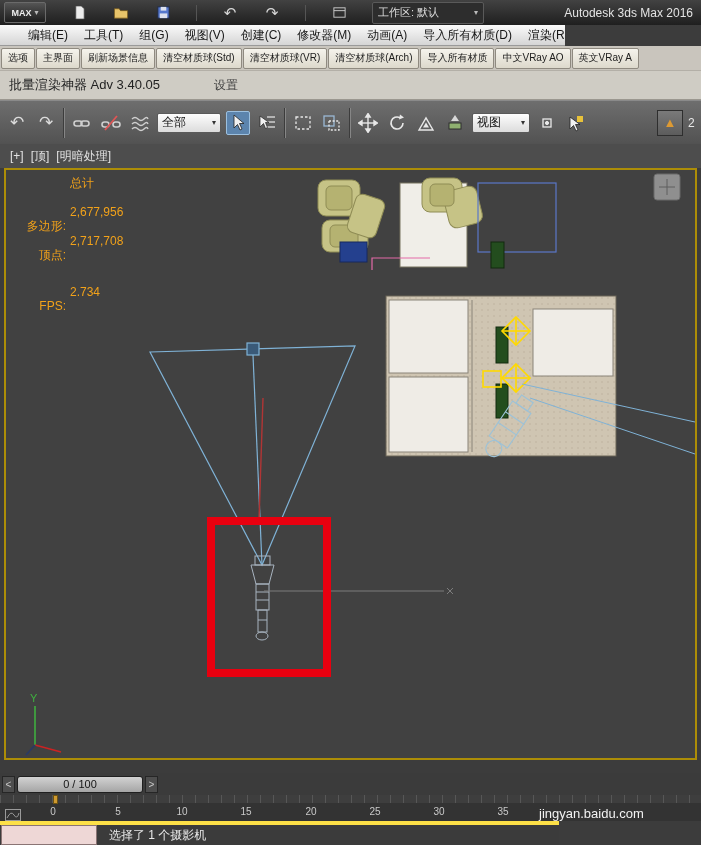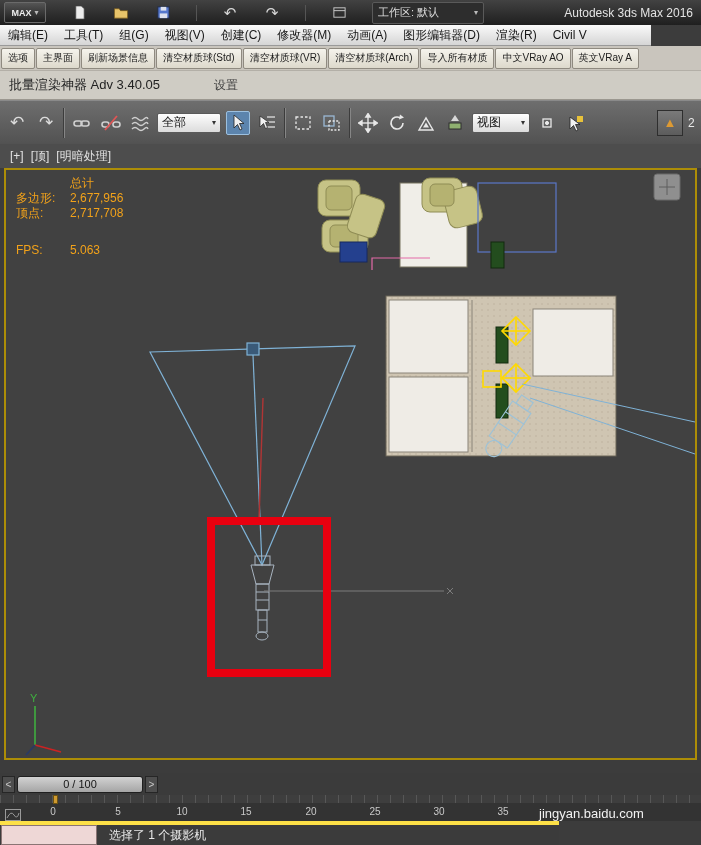--- a/index.html
+++ b/index.html
@@ -13,23 +13,23 @@
     border-radius:2px; color:#eee; font-size:9px; font-weight:bold; display:flex; align-items:center; justify-content:center; gap:3px; }
   .qat-icon { width:18px; height:18px; display:flex; align-items:center; justify-content:center; }
   .qat-arrow { color:#d8d8d8; font-size:15px; line-height:1; }
   .tb-sep { width:1px; height:16px; background:#0c0c0c; border-right:1px solid #555; }
   .workspace-dd { height:18px; min-width:112px; background:#2d2d2d; border:1px solid #5a5a5a; border-radius:2px;
     color:#ddd; font-size:11px; display:flex; align-items:center; justify-content:space-between; padding:10px 5px; }
   .chev { font-size:8px; color:#bbb; }
   .app-title { margin-left:auto; color:#e3e3e3; font-size:12px; }
 
   
-  .menubar { position:absolute; top:25px; left:0; width:651px; height:21px;
+  .menubar { position:absolute; top:25px; left:0; width:565px; height:21px;
     background:linear-gradient(#fafafa,#d5d5d5); border-bottom:1px solid #9a9a9a;
-    display:flex; align-items:center; white-space:nowrap; overflow:hidden; }
+    display:flex; align-items:center; white-space:nowrap; overflow:hidden;padding-left:20px; }
   .menu-item { padding:0 8px; font-size:12px; color:#161616; line-height:20px; }
 
   
   .plugin-bar { position:absolute; top:46px; left:0; width:701px; height:24px; background:#c9c5bd;
     display:flex; align-items:center; gap:1px; padding:0 1px; overflow:hidden; }
   .plugin-btn { height:21px; background:linear-gradient(#f5f3ec,#ddd9cc); border:1px solid #8f8a80;
     border-radius:2px; font-size:10px; color:#1c1c1c; display:flex; align-items:center; padding:0 6px; white-space:nowrap; }
 
   
   .batch-bar { position:absolute; top:70px; left:0; width:701px; height:30px; background:#cfccc4;
@@ -56,21 +56,21 @@
   .vp-labels { position:absolute; top:144px; left:0; width:701px; height:24px; background:#4d4d4d;
     display:flex; align-items:center; gap:7px; padding-left:10px; }
   .vp-label { color:#e2e2e2; font-size:12px; }
 
   
   .viewport { position:absolute; top:168px; left:4px; width:693px; height:592px;
     background:#414141; border:2px solid #ac8d07; }
   .scene { position:absolute; top:0; left:0; }
   .vp-stats { position:absolute; top:6px; left:10px; z-index:3; color:#f2a21a; font-size:12px; line-height:15px; }
   .stat-row { display:flex; }
-  .stat-label { width:50px; text-align:left; white-space:pre; }
+  .stat-label { width:50px; text-align:right; white-space:pre;margin-top:14px; }
   .stat-value { margin-left:4px; }
   .stat-gap { height:22px; }
 
   
   .timeslider { position:absolute; top:773px; left:0; width:701px; height:22px; background:#3b3b3b;
     display:flex; align-items:center; gap:2px; padding-left:2px; }
   .ts-btn { width:13px; height:17px; background:#4e4e4e; border:1px solid #262626; color:#c9c9c9;
     font-size:10px; display:flex; align-items:center; justify-content:center; }
   .ts-pill { width:126px; height:17px; border:1px solid #1f1f1f; border-radius:3px;
     background:linear-gradient(#d2d2d2,#a5a5a5); display:flex; align-items:center; justify-content:center;text-align:right; }
@@ -149,21 +149,21 @@
   </div>
 
   <div class="menubar">
     <span class="menu-item">编辑(E)</span>
     <span class="menu-item">工具(T)</span>
     <span class="menu-item">组(G)</span>
     <span class="menu-item">视图(V)</span>
     <span class="menu-item">创建(C)</span>
     <span class="menu-item">修改器(M)</span>
     <span class="menu-item">动画(A)</span>
-    <span class="menu-item">图形编辑器(D)</span>
+    <span class="menu-item">导入所有材质(D)</span>
     <span class="menu-item">渲染(R)</span>
     <span class="menu-item">Civil V</span>
   </div>
 
   <div class="plugin-bar">
     <div class="plugin-btn">选项</div>
     <div class="plugin-btn">主界面</div>
     <div class="plugin-btn">刷新场景信息</div>
     <div class="plugin-btn">清空材质球(Std)</div>
     <div class="plugin-btn">清空材质球(VR)</div>
@@ -304,21 +304,21 @@
           <span class="stat-label">多边形:</span>
           <span class="stat-value">2,677,956</span>
         </div>
       <div class="stat-row">
           <span class="stat-label">顶点:</span>
           <span class="stat-value">2,717,708</span>
         </div>
       <div class="stat-gap"></div>
       <div class="stat-row">
           <span class="stat-label">FPS:</span>
-          <span class="stat-value">5.063</span>
+          <span class="stat-value">2.734</span>
         </div>
     </div>
 
     <svg class="scene" width="689" height="588" viewBox="0 0 689 588">
       <defs>
         <pattern id="dots" width="6" height="6" patternUnits="userSpaceOnUse">
           <rect width="6" height="6" fill="#cfc5b2"></rect>
           <circle cx="2" cy="2" r="0.7" fill="#b9ae99"></circle>
         </pattern>
       </defs>

